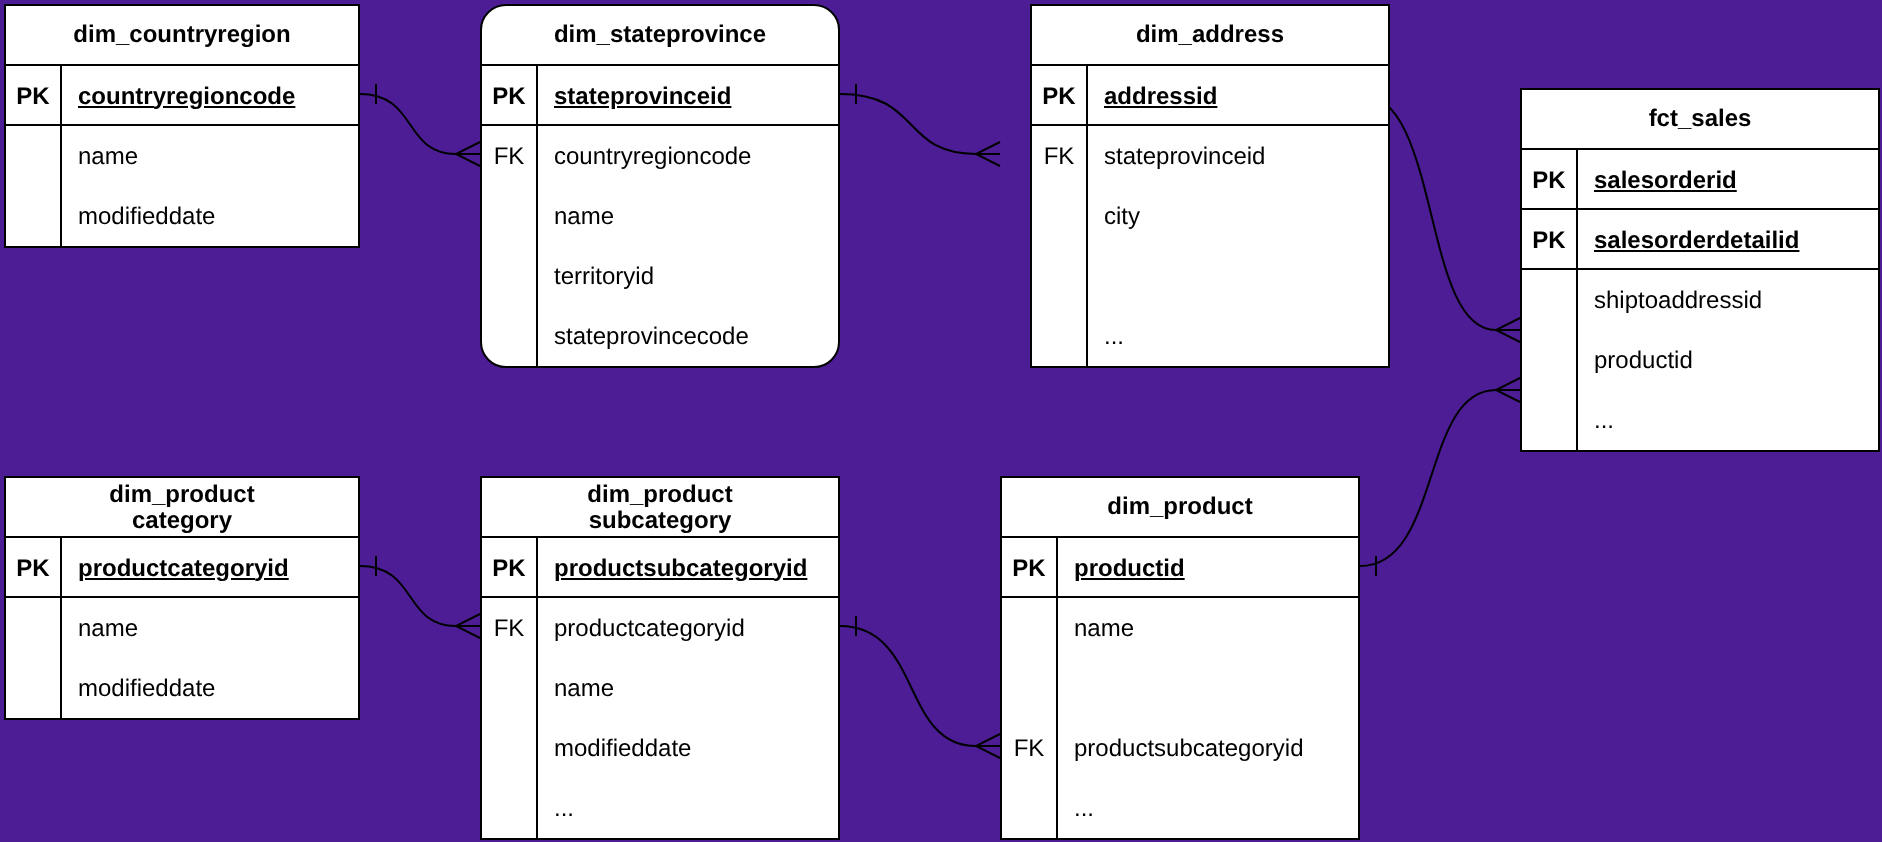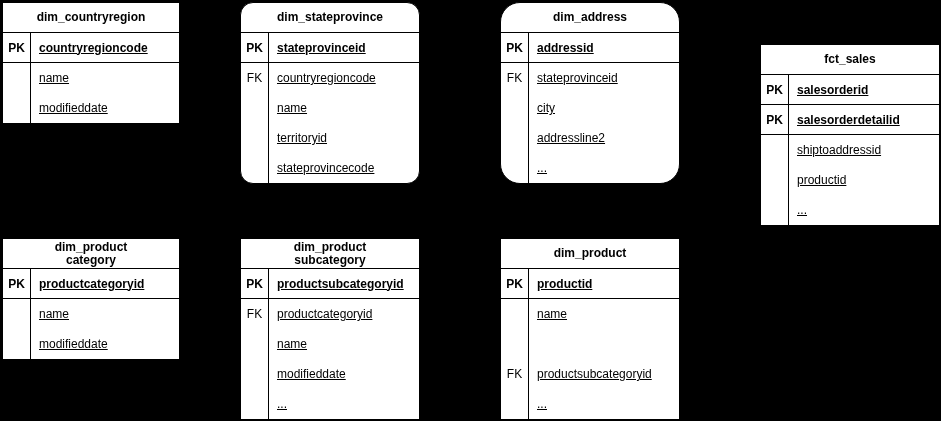--- a/index.html
+++ b/index.html
@@ -1,33 +1,33 @@
 <!DOCTYPE html>
 <html><head>
 <meta charset="utf-8">
 <style>
   html,body{margin:0;padding:0;background:#ffffff;}
   .canvas{
-    position:relative;width:941px;height:421px;background:#000000;
+    position:relative;width:941px;height:421px;background:#4c1d95;
     font-family:"Liberation Sans",sans-serif;font-size:12px;color:#000;
     overflow:hidden;
   }
   .entity{position:absolute;background:#fff;border:1px solid #000;box-sizing:border-box;}
   .entity-header{
     height:30px;display:flex;flex-direction:column;align-items:center;justify-content:center;
     font-weight:bold;border-bottom:1px solid #000;line-height:13px;box-sizing:border-box;text-align:center;
   }
   .entity-row{display:flex;height:30px;box-sizing:border-box;align-items:stretch;}
   .entity-row.pk{border-bottom:1px solid #000;}
   .key-cell{
     flex:0 0 28px;width:28px;border-right:1px solid #000;box-sizing:border-box;
     display:flex;align-items:center;justify-content:center;
   }
   .pk .key-cell{font-weight:bold;}
-  .name-cell{flex:1;display:flex;align-items:center;padding-left:8px;box-sizing:border-box;text-decoration:underline;}
+  .name-cell{flex:1;display:flex;align-items:center;padding-left:8px;box-sizing:border-box;}
   .pk .name-cell{font-weight:bold;text-decoration:underline;}
   #connector-layer{position:absolute;left:0;top:0;width:941px;height:421px;pointer-events:none;}
   #connector-layer path{stroke:#000;stroke-width:1;fill:none;}
 </style>
 </head>
 <body>
 
 <div class="canvas">
   <svg id="connector-layer" viewBox="0 0 941 421" xmlns="http://www.w3.org/2000/svg">
       <g>
@@ -97,39 +97,38 @@
         </div>
         <div class="entity-row">
           <div class="key-cell"></div>
           <div class="name-cell">territoryid</div>
         </div>
         <div class="entity-row">
           <div class="key-cell"></div>
           <div class="name-cell">stateprovincecode</div>
         </div>
       </div>
-      <div class="entity" style="left: 500px; top: 2px; width: 180px; border-radius: 20px;">
+      <div class="entity" style="left: 515px; top: 2px; width: 180px;">
         <div class="entity-header">
           <div>dim_address</div>
         </div>
         <div class="entity-row pk">
           <div class="key-cell">PK</div>
           <div class="name-cell">addressid</div>
         </div>
         <div class="entity-row">
           <div class="key-cell">FK</div>
           <div class="name-cell">stateprovinceid</div>
         </div>
         <div class="entity-row">
           <div class="key-cell"></div>
           <div class="name-cell">city</div>
         </div>
         <div class="entity-row">
           <div class="key-cell"></div>
-          <div class="name-cell">addressline2</div>
         </div>
         <div class="entity-row">
           <div class="key-cell"></div>
           <div class="name-cell">...</div>
         </div>
       </div>
       <div class="entity" style="left: 760px; top: 44px; width: 180px;">
         <div class="entity-header">
           <div>fct_sales</div>
         </div>

